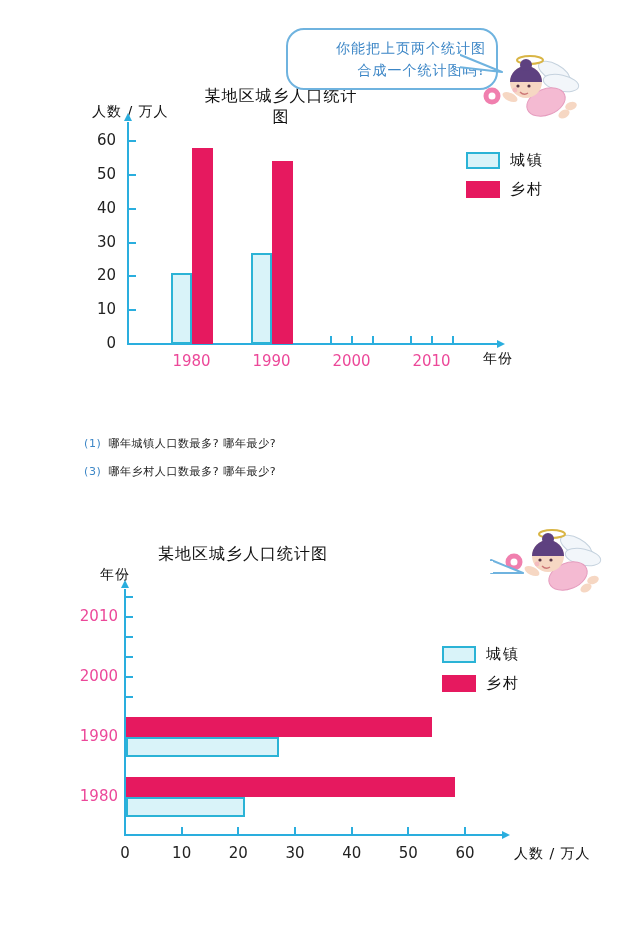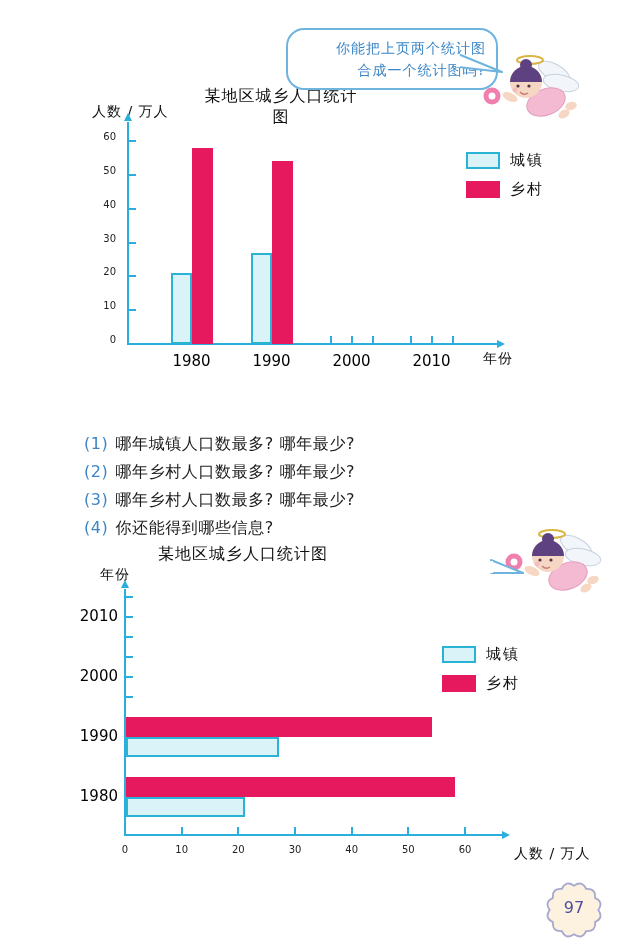--- a/index.html
+++ b/index.html
@@ -1,41 +1,41 @@
 <!DOCTYPE html>
 <html style="--axis: #2aaede; --urban-fill: #d9f3f9; --urban-border: #2bb3d6; --rural: #e6195f; --bubble-border: #6fb3df; --bubble-text: #3c86c6; --q-num: #3c86c6;"><head>
 <meta charset="utf-8">
 <style>
   html,body{margin:0;padding:0;background:#fff}
   .page{position:relative;width:624px;height:941px;background:#ffffff;
         font-family:"DejaVu Sans",sans-serif;color:#1c1c1c;overflow:hidden}
   .chart-title{position:absolute;font-size:16px;letter-spacing:1px;color:#111;text-align:center}
   .axis-line{position:absolute;background:var(--axis,#2aaede)}
   .tick{position:absolute;background:var(--axis,#2aaede)}
-  .tick-label{position:absolute;font-size:10px;color:#222}
-  .cat-label{position:absolute;font-size:15px;color:#000000;text-align:center}
+  .tick-label{position:absolute;font-size:15px;color:#222}
+  .cat-label{position:absolute;font-size:15px;color:#ec4899;text-align:center}
   .axis-name{position:absolute;font-size:14px;color:#111;letter-spacing:1px}
   .arrow-up{position:absolute;width:0;height:0;border-left:4px solid transparent;
             border-right:4px solid transparent;border-bottom:8px solid var(--axis,#2aaede)}
   .arrow-right{position:absolute;width:0;height:0;border-top:4px solid transparent;
             border-bottom:4px solid transparent;border-left:8px solid var(--axis,#2aaede)}
   .bar-urban{position:absolute;background:var(--urban-fill,#d9f3f9);
              border:2px solid var(--urban-border,#2bb3d6);box-sizing:border-box}
   .bar-rural{position:absolute;background:var(--rural,#e6195f)}
   .legend-box{position:absolute;width:34px;height:17px;box-sizing:border-box}
   .legend-box.urban{background:var(--urban-fill,#d9f3f9);border:2px solid var(--urban-border,#2bb3d6)}
   .legend-box.rural{background:var(--rural,#e6195f)}
   .legend-label{position:absolute;font-size:15px;color:#111;letter-spacing:2px}
   .bubble{position:absolute;border:2px solid var(--bubble-border,#6fb3df);border-radius:18px;
           color:var(--bubble-text,#3c86c6);font-size:14px;line-height:22px;
           padding:7px 10px;text-align:right;background:#fff;z-index:3;letter-spacing:1px}
   .bubble-tail{position:absolute;z-index:4}
   .para{position:absolute;font-size:15.5px;line-height:27px;text-indent:2em;
         letter-spacing:0.6px;color:#1c1c1c}
-  .questions{position:absolute;font-size:16px;line-height:28px;letter-spacing:0.6px}
+  .questions{position:absolute;font-size:11px;line-height:28px;letter-spacing:0.6px}
   .q-num{color:var(--q-num,#3c86c6);margin-right:7px}
   .fairy{position:absolute;z-index:2}
   .page-badge{position:absolute}
   .page-badge .num{position:absolute;left:0;top:16px;width:56px;text-align:center;
         font-size:16px;color:#4d4d99}
 </style>
 </head>
 <body>
 
 <div class="page">
@@ -103,23 +103,21 @@
     </div>
 
   <div class="legend-box urban" style="left:466px;top:152px"></div>
   <div class="legend-label" style="left:510px;top:151px">城镇</div>
   <div class="legend-box rural" style="left:466px;top:181px"></div>
   <div class="legend-label" style="left:510px;top:180px">乡村</div>
 
 
   <div class="questions" style="left:84px;top:430px;width:480px">
     <div><span class="q-num">(1)</span><span>哪年城镇人口数最多? 哪年最少?</span></div>
-    <div><span class="q-num">(2)</span><span>哪年乡村人口数最多? 哪年最少?</span></div>
     <div><span class="q-num">(3)</span><span>哪年乡村人口数最多? 哪年最少?</span></div>
-    <div><span class="q-num">(4)</span><span>你还能得到哪些信息?</span></div>
   </div>
 
   <div class="chart-title" style="left:153px;top:544px;width:180px">某地区城乡人口统计图</div>
 
   <svg class="bubble-tail" style="left:489px;top:556px" width="38" height="26">
     <path d="M2,4 L34,17 L2,17 Z" fill="#ffffff" stroke="#6fb3df" stroke-width="2" stroke-linejoin="round"></path>
     <rect x="0" y="5" width="4" height="12" fill="#ffffff"></rect>
   </svg>
 
   <svg class="fairy" style="left:502px;top:526px" width="100" height="80" viewBox="0 0 100 80">
@@ -175,20 +173,14 @@
       <div class="tick" style="left: 126px; top: 596px; width: 7px; height: 2px;"></div>
       <div class="tick" style="left: 126px; top: 616px; width: 7px; height: 2px;"></div>
       <div class="tick" style="left: 126px; top: 636px; width: 7px; height: 2px;"></div>
     </div>
 
   <div class="legend-box urban" style="left:442px;top:646px"></div>
   <div class="legend-label" style="left:486px;top:645px">城镇</div>
   <div class="legend-box rural" style="left:442px;top:675px"></div>
   <div class="legend-label" style="left:486px;top:674px">乡村</div>
 
-  <div class="page-badge" style="left:546px;top:882px;width:56px;height:56px">
-    <svg width="56" height="56" viewBox="0 0 46 46">
-      <path d="M43,23 Q47.6,29.6 40.3,33 Q41,41 33,40.3 Q29.6,47.6 23,43 Q16.4,47.6 13,40.3 Q5,41 5.7,33 Q-1.6,29.6 3,23 Q-1.6,16.4 5.7,13 Q5,5 13,5.7 Q16.4,-1.6 23,3 Q29.6,-1.6 33,5.7 Q41,5 40.3,13 Q47.6,16.4 43,23 Z" fill="#fdf2e0" stroke="#a9a9d0" stroke-width="1.5"></path>
-    </svg>
-    <div class="num">97</div>
-  </div>
 
 </div>
 
 </body></html>

